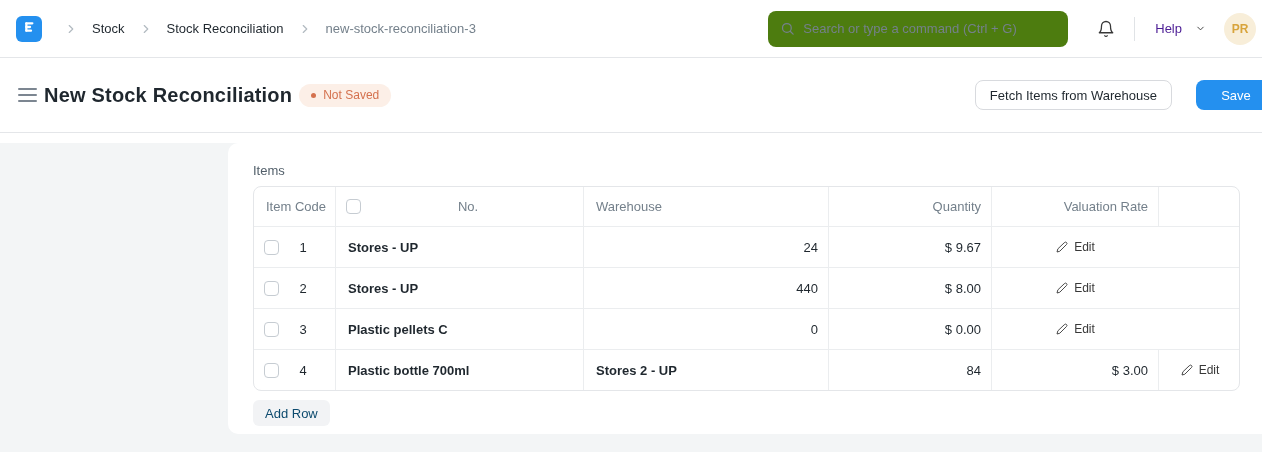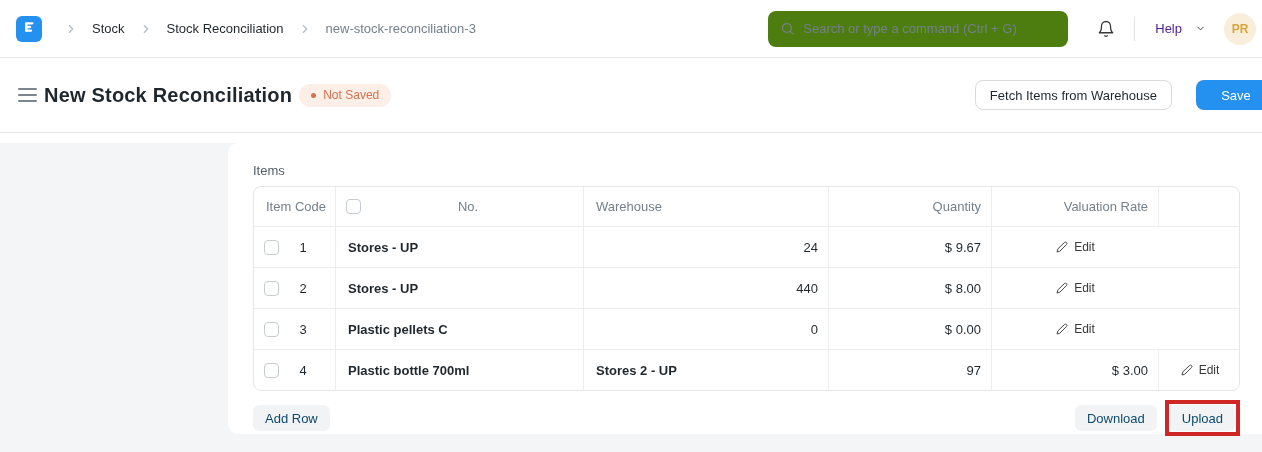--- a/index.html
+++ b/index.html
@@ -278,39 +278,33 @@
     </div>
   </div>
 
   <div class="grow body">
     <div class="gcell cell-first">
       <input type="checkbox" class="checkbox" style="">
       <span class="numlbl">4</span>
     </div>
     <div class="gcell bold">Plastic bottle 700ml</div>
     <div class="gcell bold">Stores 2 - UP</div>
-    <div class="gcell num">97</div>
+    <div class="gcell num">84</div>
     <div class="gcell num">$ 3.00</div>
     <div class="gcell edit-cell">
       <button class="edit-btn">
         <span style="display:flex;">
           <svg width="12" height="12" viewBox="0 0 24 24" fill="none" stroke="#383838" stroke-width="1.8" stroke-linecap="round" stroke-linejoin="round">
                     <path d="M17 3a2.8 2.8 0 1 1 4 4L7.5 20.5 2 22l1.5-5.5Z"></path>
                   </svg>
         </span>
         <span>Edit</span>
       </button>
     </div>
   </div>
 </div>
     </div>
 
     <div class="table-footer">
       <button class="btn-small">Add Row</button>
-      <div class="footer-right">
-        <button class="btn-small">Download</button>
-        <div class="red-highlight">
-          <button class="btn-small">Upload</button>
-        </div>
-      </div>
     </div>
   </section>
 </main>
 
 </body></html>

